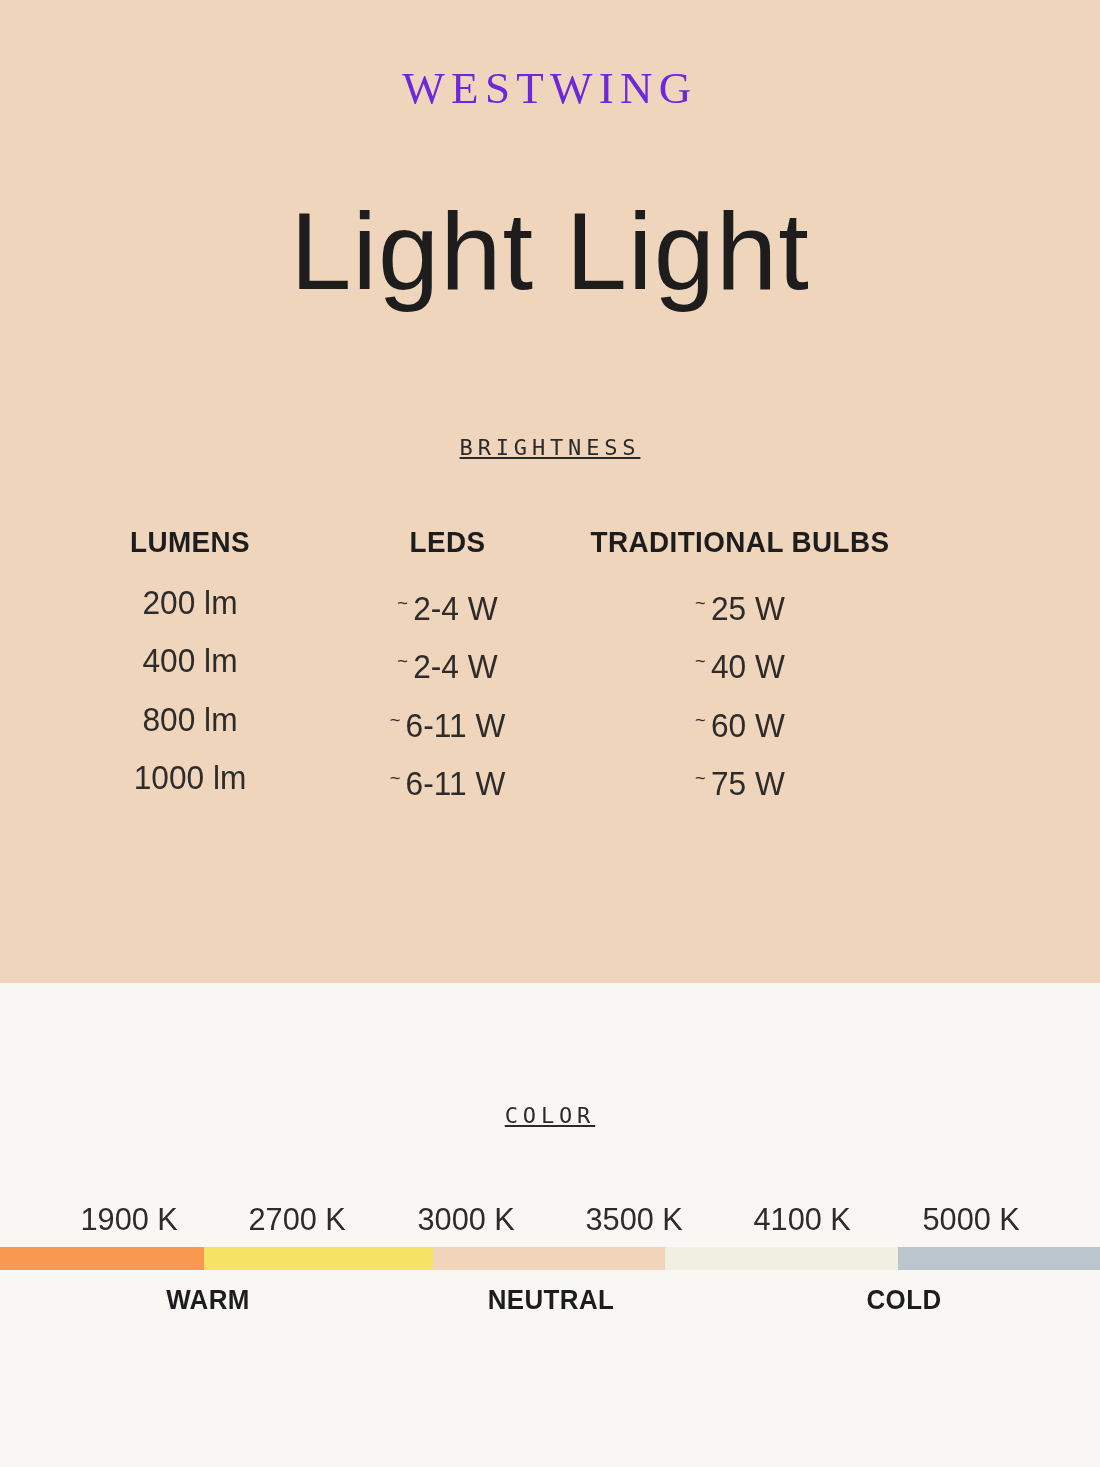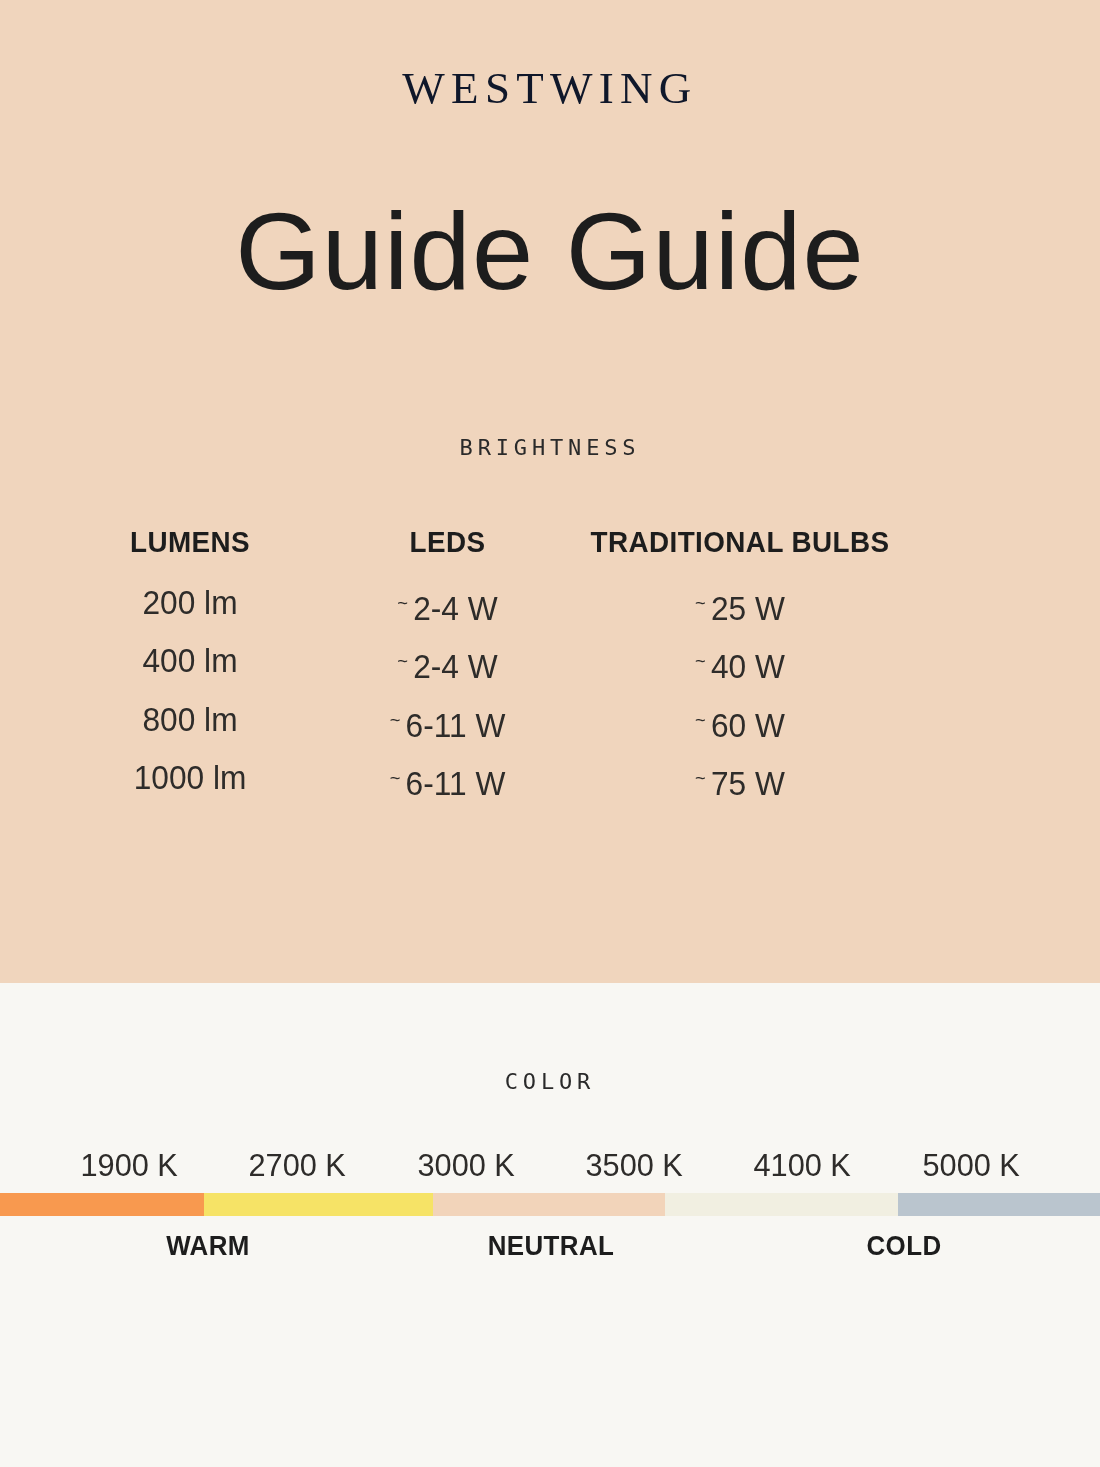--- a/index.html
+++ b/index.html
@@ -19,39 +19,40 @@
     height: 983px;
     background: #f0d5bd;
   }
   .brand {
     padding-top: 66px;
     text-align: center;
     font-family: "Liberation Serif", serif;
     font-size: 45px;
     line-height: 1;
     letter-spacing: 0.14em;
-    color: #0f172a;
+    color: #6d28d9;
   }
   .main-title {
     margin-top: 82px;
     text-align: center;
     font-family: "Liberation Sans", sans-serif;
     font-weight: 300;
     font-size: 110px;
     line-height: 1.05;
     letter-spacing: 0.01em;
     color: #1d1d1d;
   }
   .mono-heading {
     font-family: "DejaVu Sans Mono", "Liberation Mono", monospace;
     text-align: center;
     font-size: 22px;
     line-height: 33px;
     letter-spacing: 0.22em;
     color: #2a2a2a;
+    text-decoration: underline;
   }
   .brightness-heading { margin-top: 122px; }
 
   .lumens-table {
     margin-top: 58px;
     padding-left: 60px;
     width: 945px;
   }
   .table-header-row, .table-row {
     display: grid;
@@ -82,24 +83,24 @@
     letter-spacing: 0;
   }
 
   
   .bottom-section {
     width: 100%;
     height: 484px;
     background: #f8f7f3;
     position: relative;
   }
-  .color-heading { padding-top: 82px; }
+  .color-heading { padding-top: 116px; }
 
   .kelvin-row {
-    margin-top: 48px;
+    margin-top: 68px;
     padding: 0 45px;
     display: flex;
   }
   .kelvin-label {
     flex: 1;
     text-align: center;
     font-weight: 300;
     font-size: 32px;
     line-height: 38px;
     color: #2e2c2a;
@@ -135,21 +136,21 @@
 </style>
 </head>
 <body>
 
 <div class="page">
 
   <section class="top-section" style="background: rgb(240, 213, 189);">
 
     <div class="brand">WESTWING</div>
 
-    <h1 class="main-title">Guide Guide</h1>
+    <h1 class="main-title">Light Light</h1>
 
     <div class="mono-heading brightness-heading">
       <div>BRIGHTNESS</div>
     </div>
 
     <div class="lumens-table">
       <div class="table-header-row">
         <div class="th">LUMENS</div>
         <div class="th">LEDS</div>
         <div class="th">TRADITIONAL BULBS</div>

